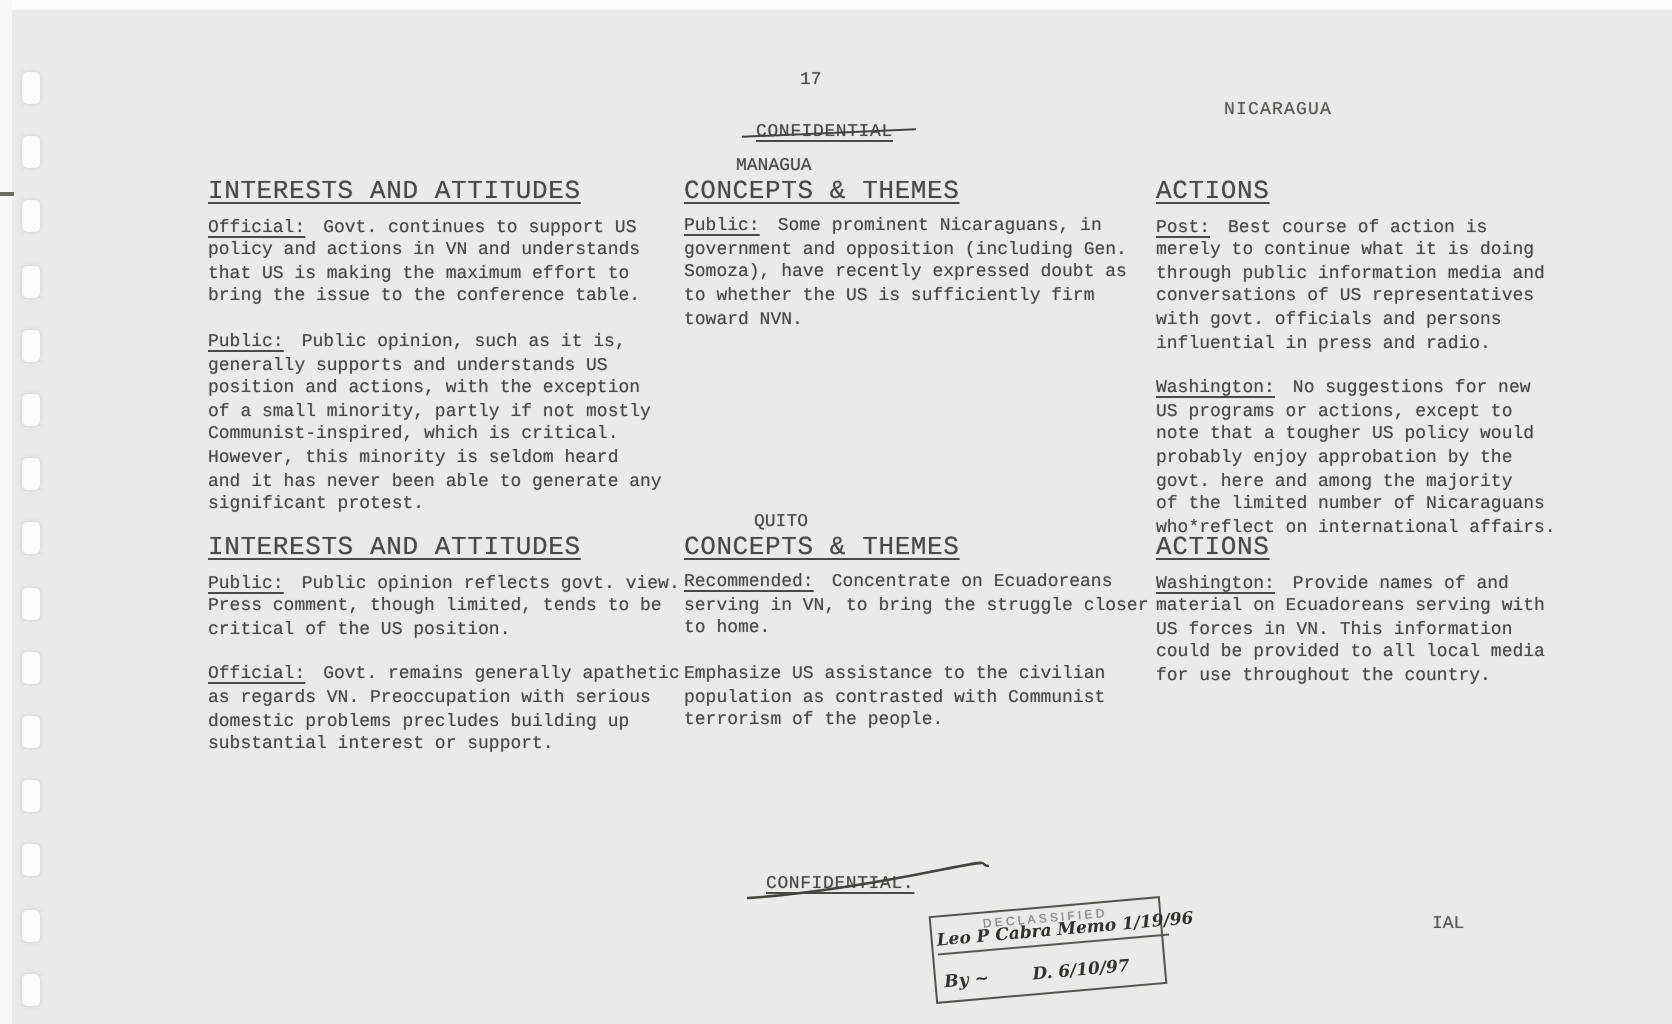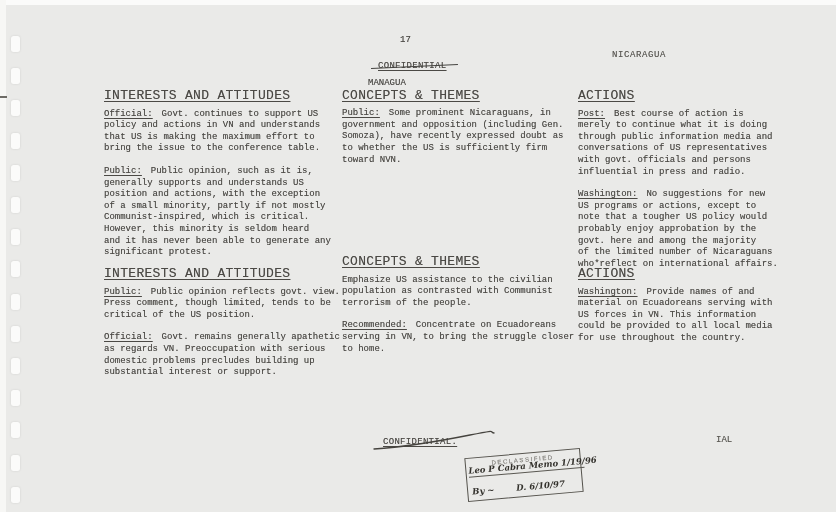--- a/index.html
+++ b/index.html
@@ -56,21 +56,21 @@
     font-style:italic;font-weight:bold;font-size:8.5px;color:#33312c;
     white-space:nowrap;border-bottom:1px solid #5a5852;padding-bottom:1px;
     text-shadow:none;
   }
   .stamp-hand2{
     position:absolute;bottom:4px;left:4px;width:104px;
     font-style:italic;font-weight:bold;font-size:8.5px;color:#33312c;
     white-space:nowrap;text-shadow:none;
   }
   .stamp-date{margin-left:22px;}
-  .ial{position:absolute;left:716px;top:435px;font-size:9px;color:#5c5a55;}
+  .ial{position:absolute;left:716px;top:457px;font-size:9px;color:#5c5a55;}
 </style>
 </head>
 <body>
 
 <div class="page">
   <div class="edge-top"></div>
   <div class="edge-left"></div>
   <div class="edge-mark"></div>
   <div id="holes">
       <div class="hole" style="top: 36px;"></div>
@@ -160,30 +160,31 @@
     </p>
     <p class="para">
       <span class="lbl">Official:</span><span class="pbody">Govt. remains generally apathetic
 as regards VN. Preoccupation with serious
 domestic problems precludes building up
 substantial interest or support.</span>
     </p>
   </section>
 
   <section class="col" style="left:342px;top:256px;width:252px">
+    <div class="place-label" style="margin-left:35px">QUITO</div>
     <div class="hdr-wrap"><h3 class="hdr">CONCEPTS &amp; THEMES</h3></div>
+    <p class="para">
+      <span class="lbl">Recommended:</span><span class="pbody">Concentrate on Ecuadoreans
+serving in VN, to bring the struggle closer
+to home.</span>
+    </p>
     <p class="para">
       <span class="lbl"></span><span class="pbody">Emphasize US assistance to the civilian
 population as contrasted with Communist
 terrorism of the people.</span>
-    </p>
-    <p class="para">
-      <span class="lbl">Recommended:</span><span class="pbody">Concentrate on Ecuadoreans
-serving in VN, to bring the struggle closer
-to home.</span>
     </p>
   </section>
 
   <section class="col" style="left:578px;top:268px;width:230px">
     <div class="hdr-wrap"><h3 class="hdr">ACTIONS</h3></div>
     <p class="para">
       <span class="lbl">Washington:</span><span class="pbody">Provide names of and
 material on Ecuadoreans serving with
 US forces in VN. This information
 could be provided to all local media

